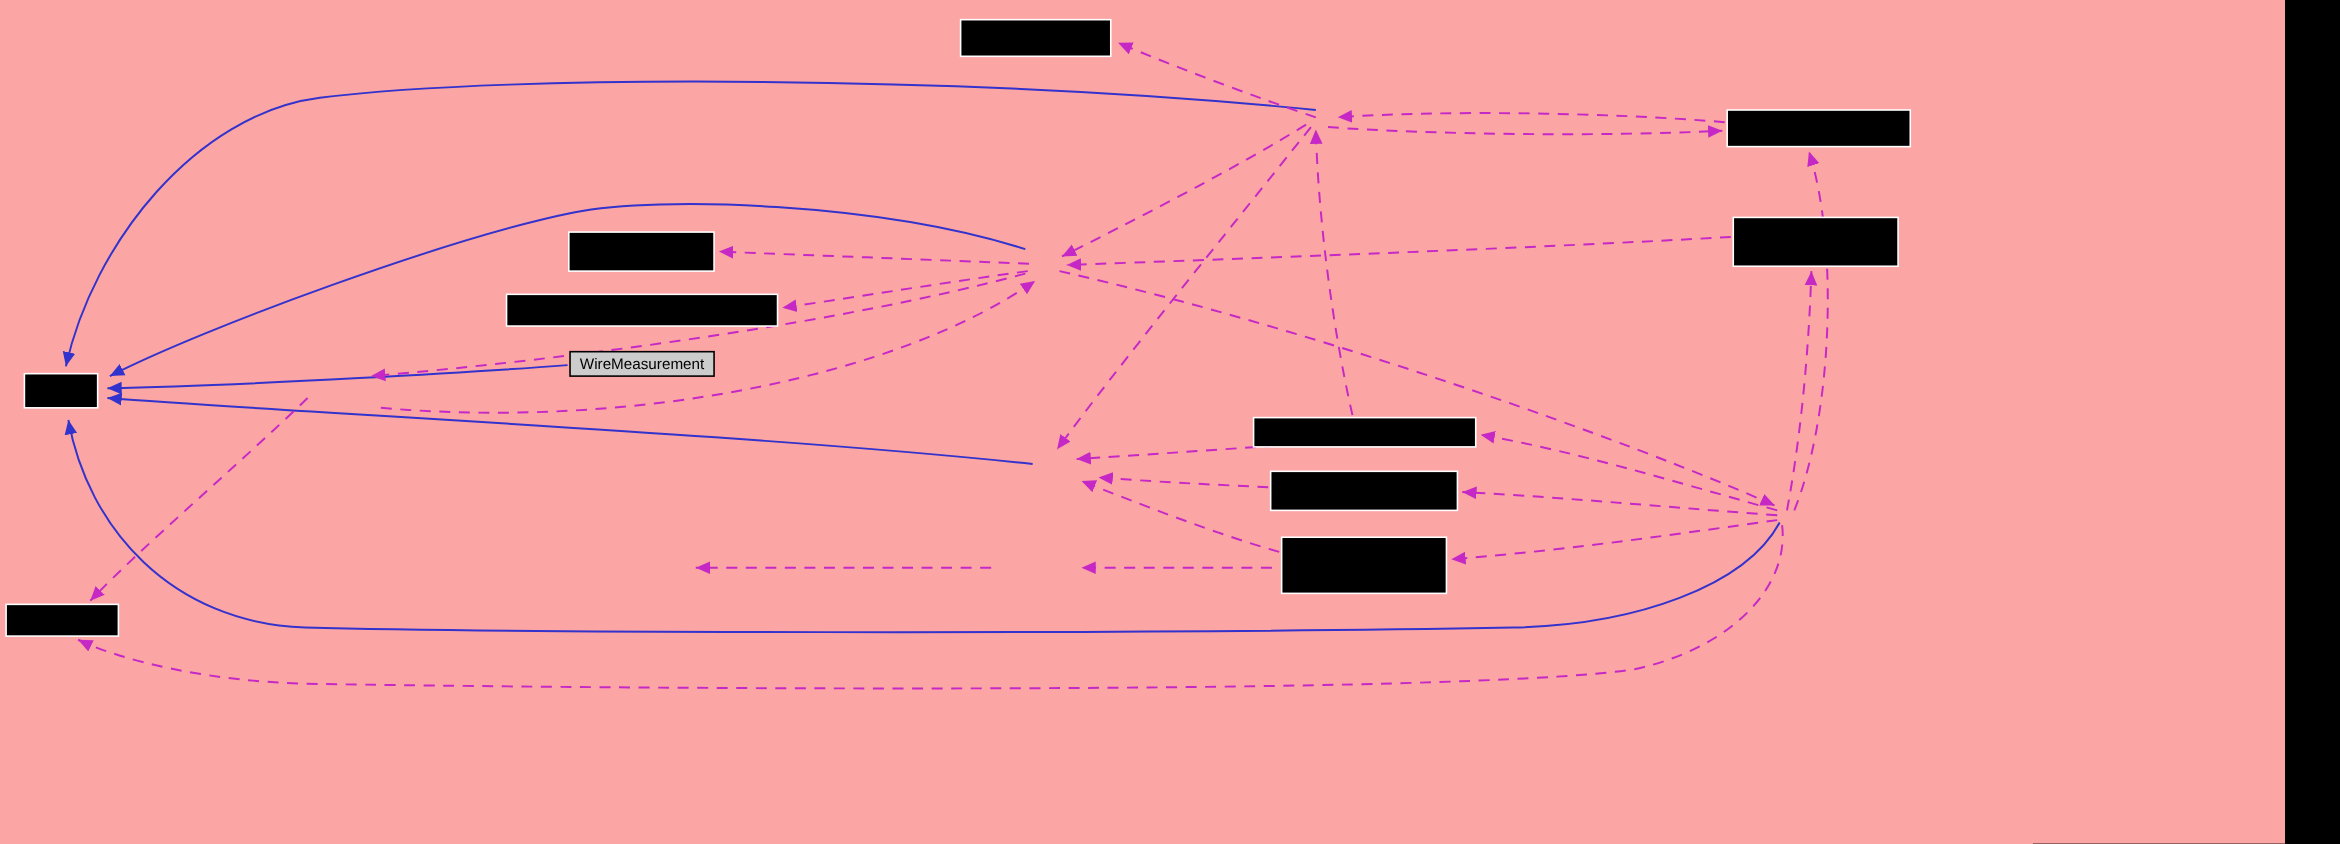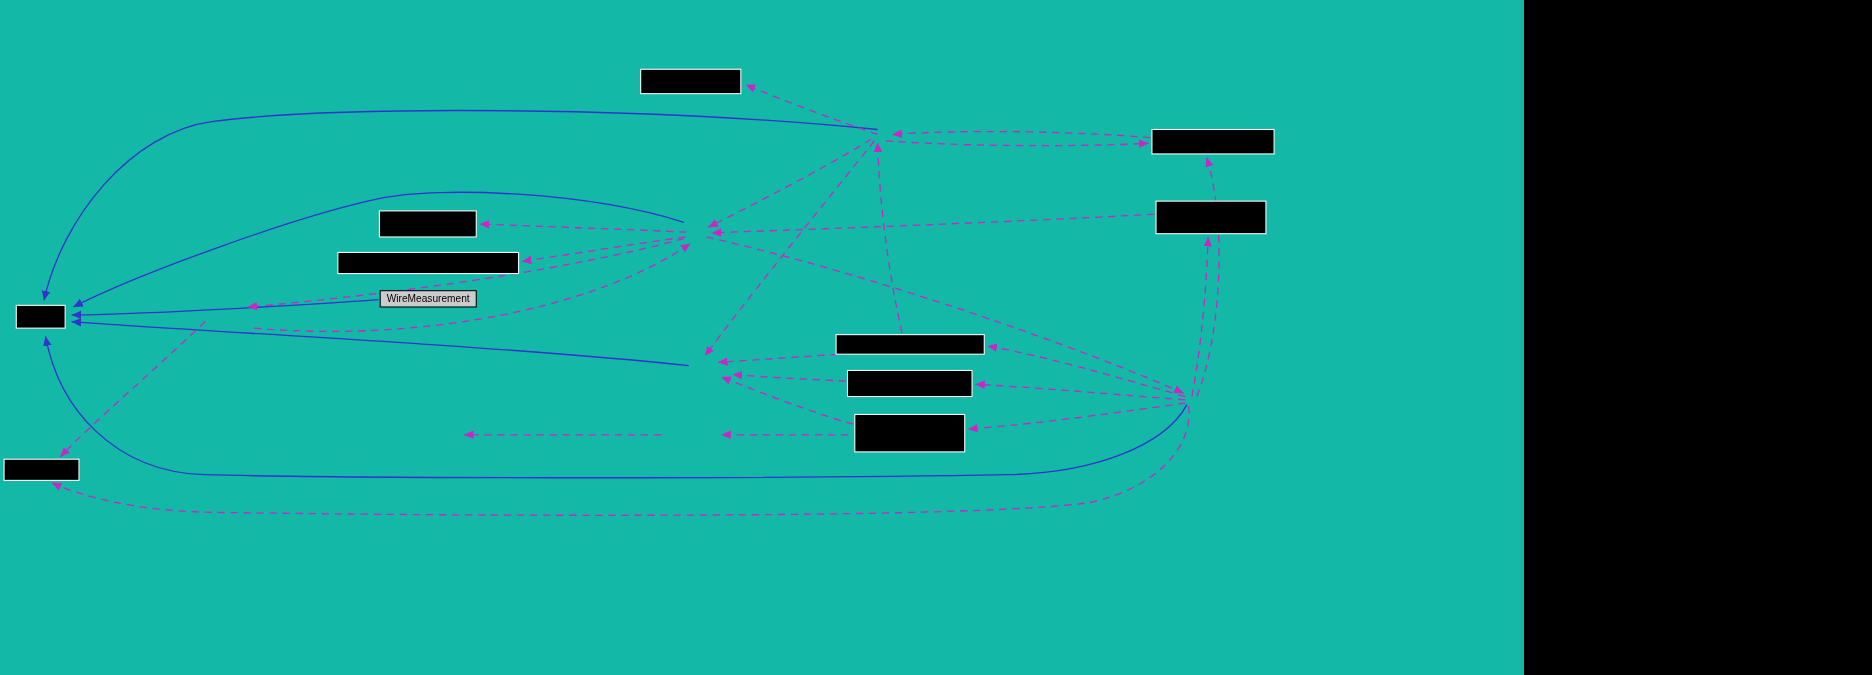--- a/index.html
+++ b/index.html
@@ -2,23 +2,23 @@
 <html><head>
 <meta charset="utf-8">
 <style>
   html, body {
     margin: 0;
     padding: 0;
     background: #000000;
   }
   .stage {
     position: relative;
-    width: 1524px;
+    width: 1828px;
     height: 675px;
-    background: #14b8a6;
+    background: #fca5a5;
     overflow: hidden;
   }
   .stage svg {
     position: absolute;
     left: 0;
     top: 0;
     width: 100%;
     height: 100%;
     display: block;
   }

